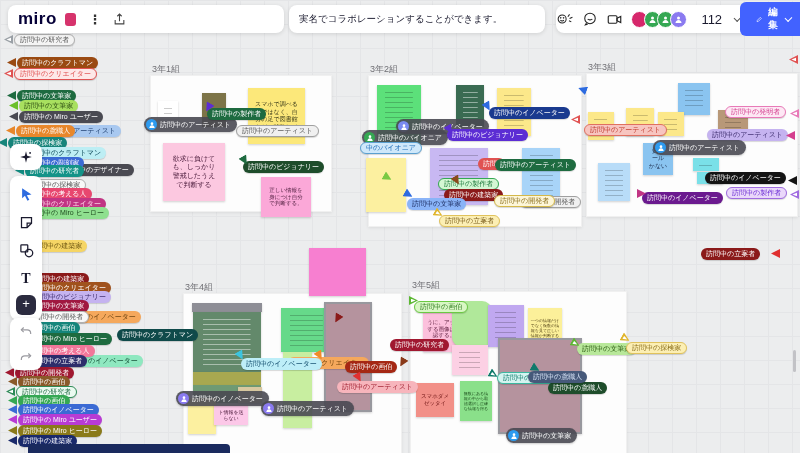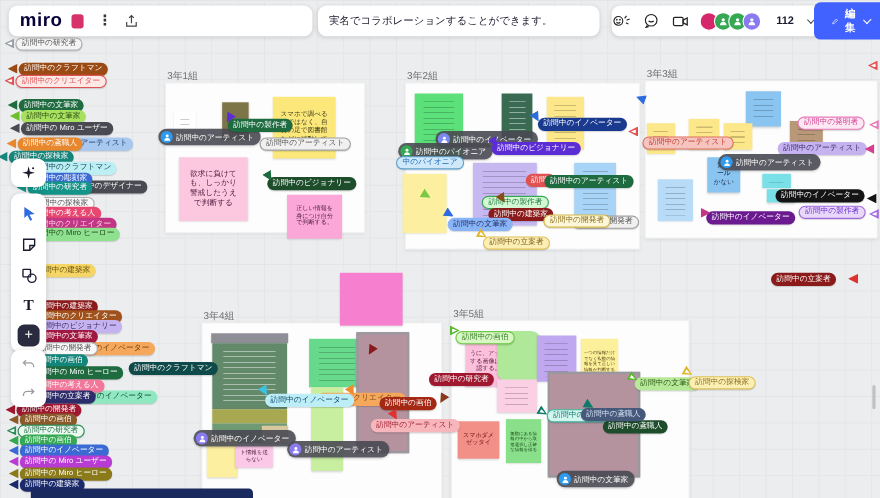--- a/index.html
+++ b/index.html
@@ -17,21 +17,21 @@
   .board-icon{width:11px;height:13px;background:#d6336c;border-radius:3px;margin-right:6px;}
   .btitle{font-size:10.5px;color:#1a1a2e;max-width:150px;white-space:nowrap;overflow:hidden;}
   .kebab{font-size:13px;color:#333;font-weight:bold;padding:0 7px;cursor:pointer;}
   .icon-btn{width:22px;height:22px;display:flex;align-items:center;justify-content:center;cursor:pointer;}
   .collab-msg{font-size:9.5px;color:#1a1a2e;margin:0 10px;}
   .blue-btn{background:#4262ff;color:#fff;font-size:9.5px;font-weight:bold;border:none;
             border-radius:6px;padding:5px 10px;cursor:pointer;display:flex;align-items:center;gap:4px;}
   .avatars{display:flex;align-items:center;margin-left:4px;}
   .av{width:15px;height:15px;border-radius:50%;border:1.5px solid #fff;margin-left:-4px;
       display:flex;align-items:center;justify-content:center;}
-  .ucount{font-size:10px;color:#1a1a2e;font-weight:bold;margin:0 3px 0 6px;}
+  .ucount{font-size:13px;color:#1a1a2e;font-weight:normal;margin:0 3px 0 6px;}
   .chev{width:5px;height:5px;border-right:1.5px solid #555;border-bottom:1.5px solid #555;
         transform:rotate(45deg);margin:-2px 8px 0 2px;}
   .chev.w{border-color:#fff;margin-right:2px;}
   
   .tpanel{position:absolute;left:10px;width:32px;background:#fff;border-radius:8px;
           box-shadow:0 1px 4px rgba(0,0,0,.15);display:flex;flex-direction:column;
           align-items:center;z-index:40;}
   .tool{width:26px;height:26px;display:flex;align-items:center;justify-content:center;
         cursor:pointer;border-radius:6px;}
   .plusbtn{width:20px;height:20px;background:#2b2b3f;color:#fff;border-radius:6px;

